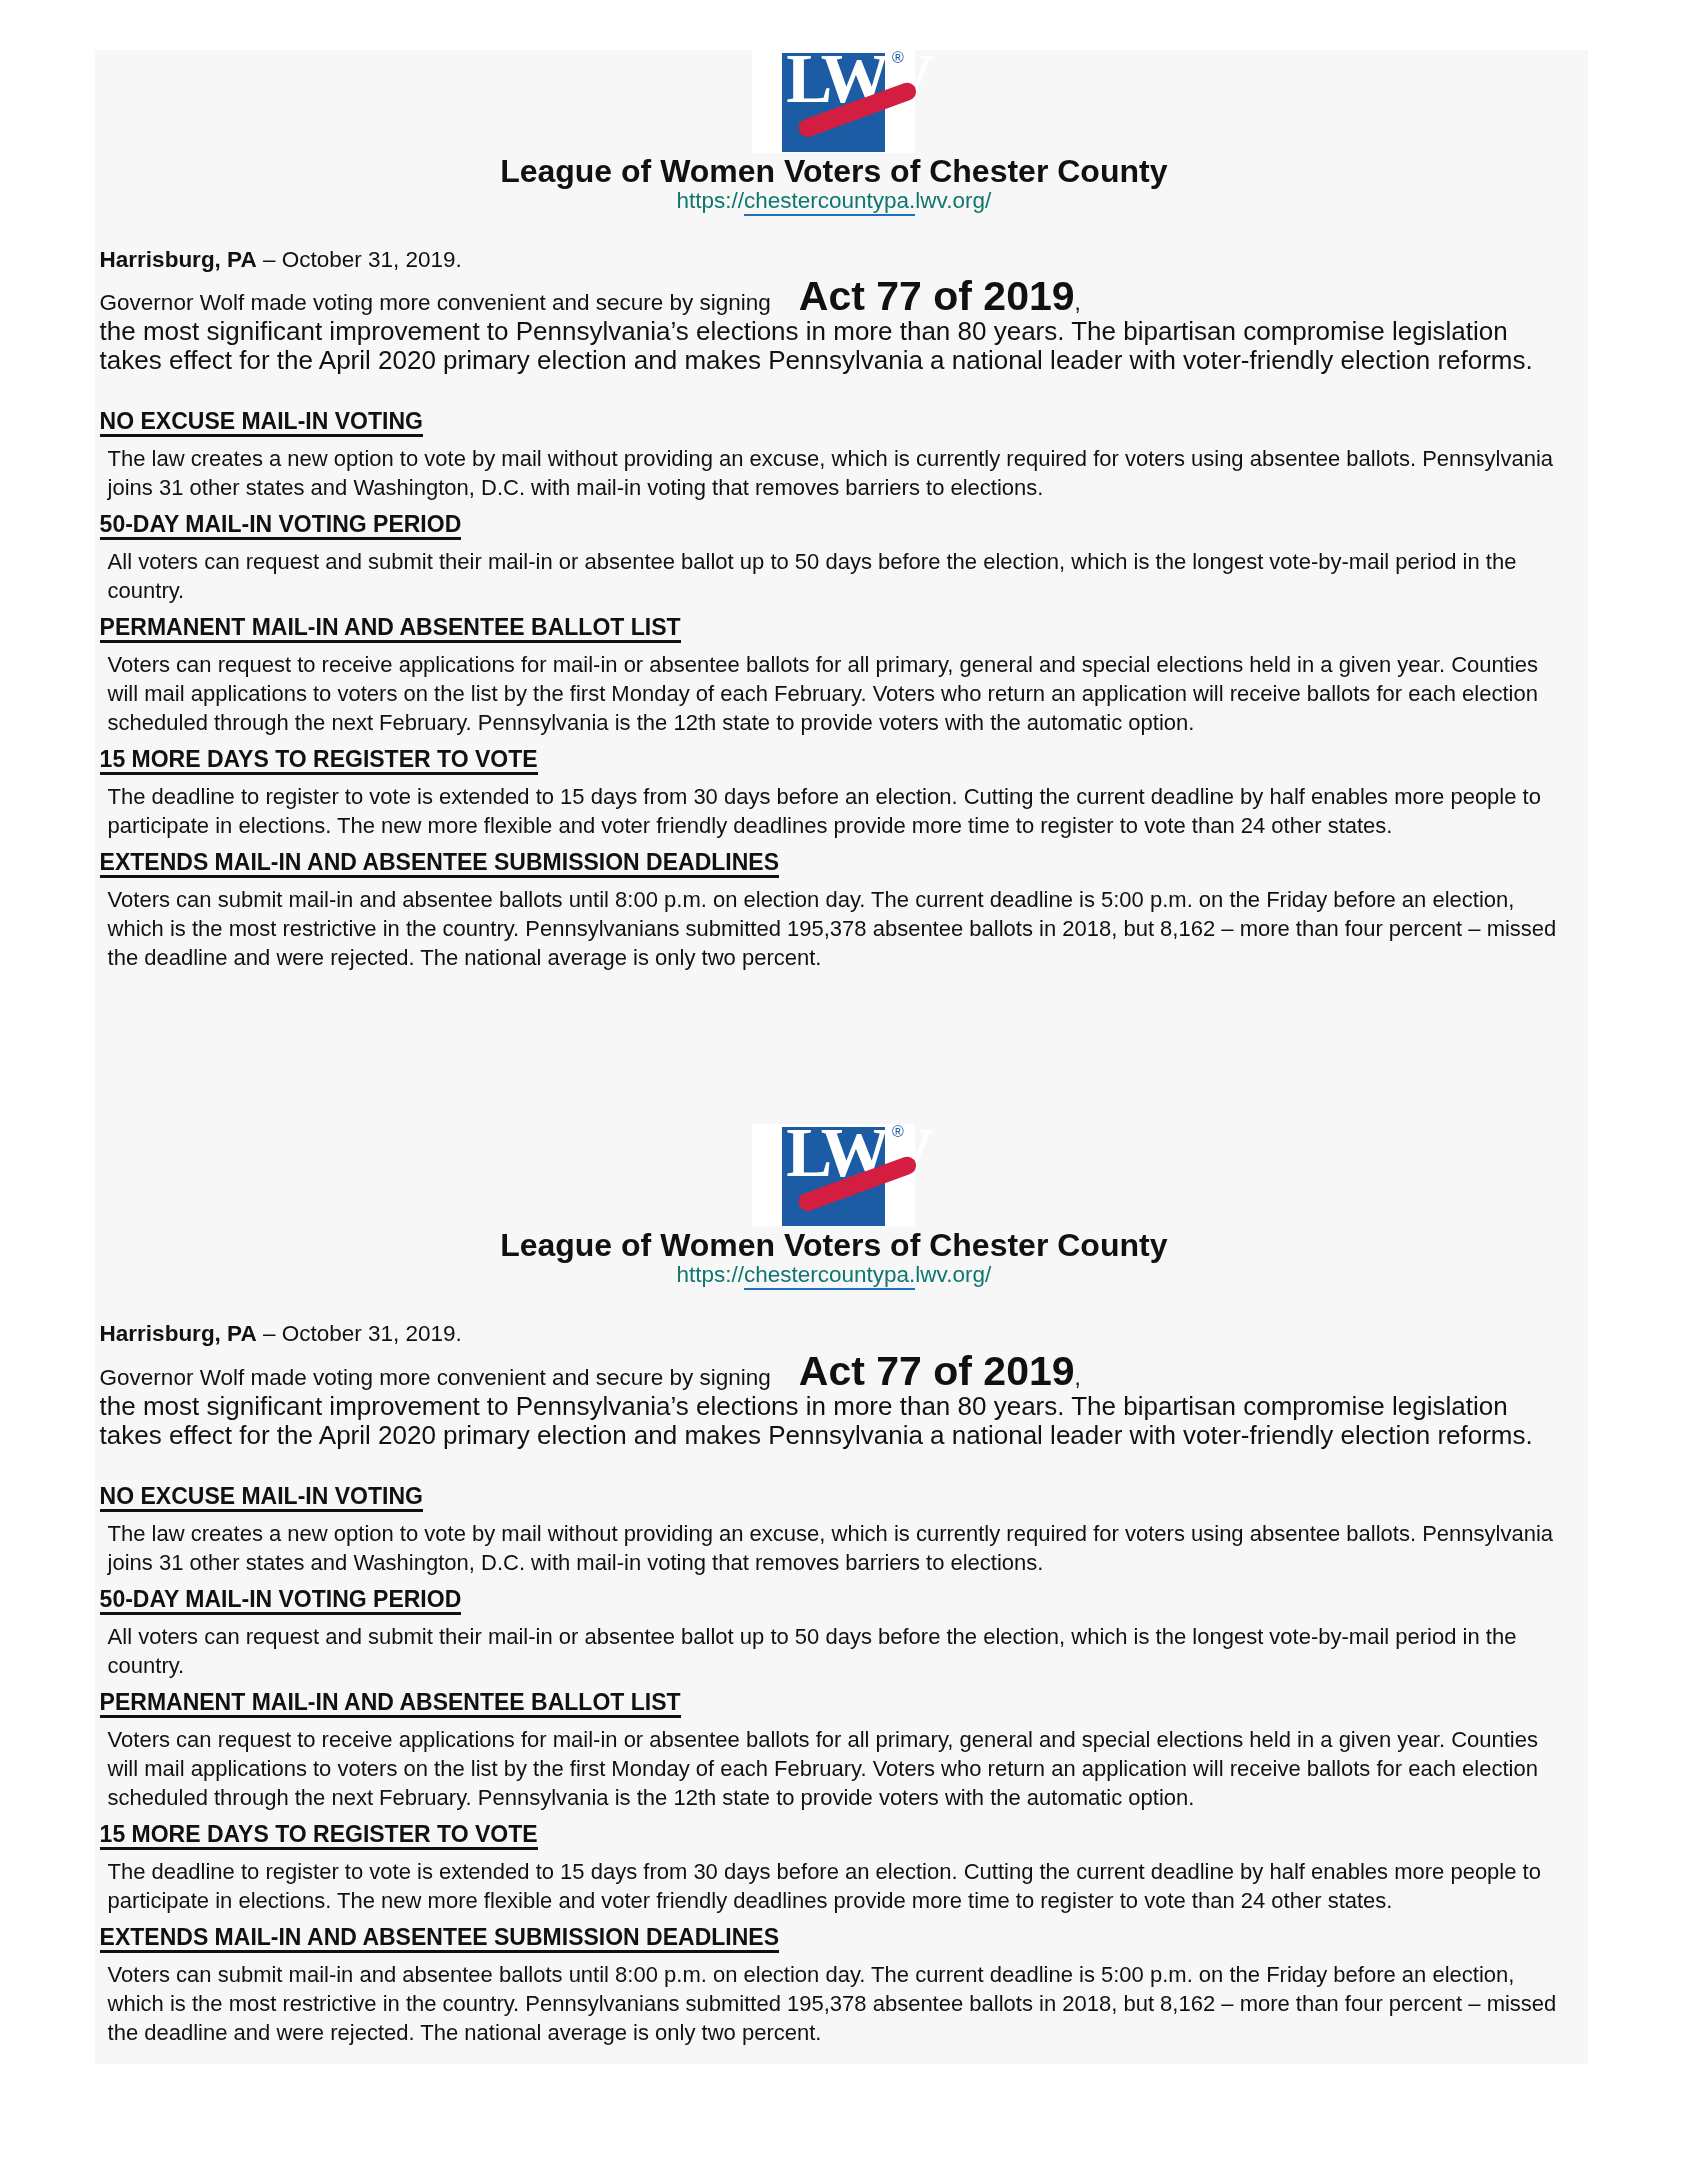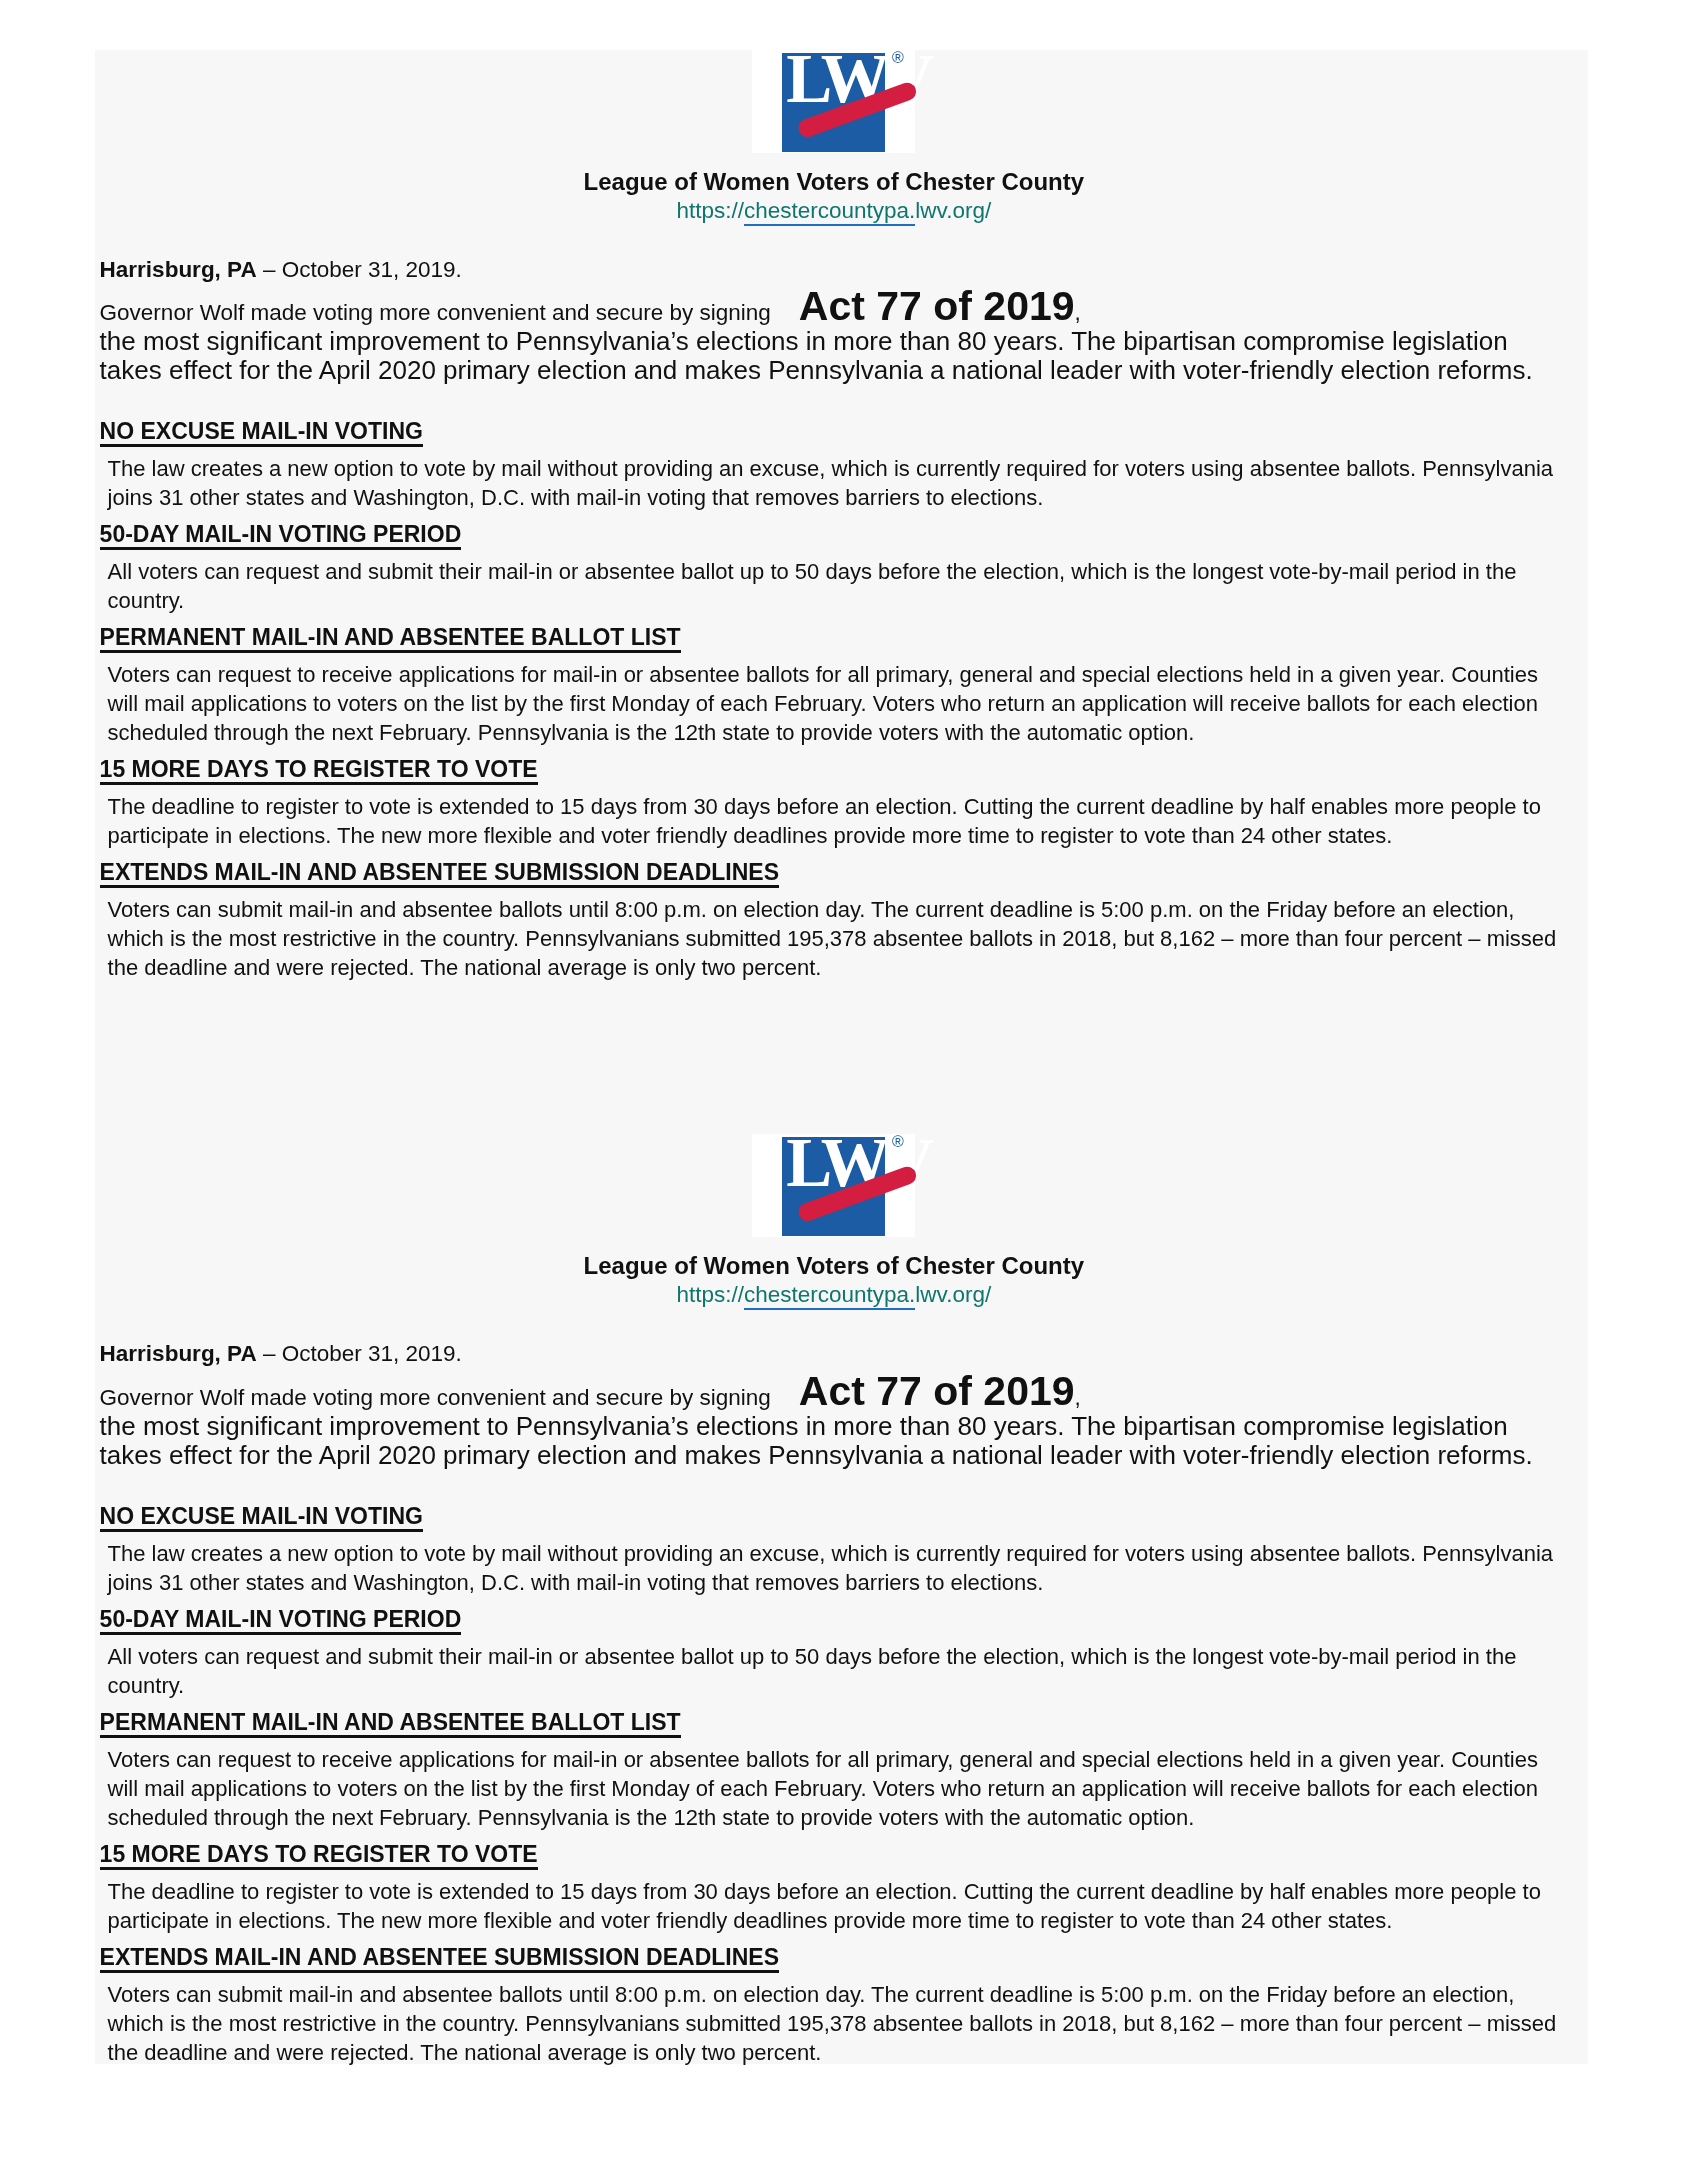--- a/index.html
+++ b/index.html
@@ -56,22 +56,22 @@
     transform-origin:left center;
   }
   .logo-reg{
     position:absolute;
     right:-18.5px; top:-2.6px;
     font-size:16px; line-height:16px;
     color:#1b5ca4;
     font-family:"Liberation Sans", sans-serif;
   }
   .org-title{
-    margin-top:14px;
-    font-size:24px; line-height:29px;
+    margin-top:4px;
+    font-size:32px; line-height:29px;
     font-weight:bold;
     color:#111111;
   }
   .org-url{
     font-size:22.5px; line-height:29px;
     color:#0f766e;
   }
   .org-url .u{
     border-bottom:2.6px solid #1e6fc0;
     padding-bottom:0.7px;

